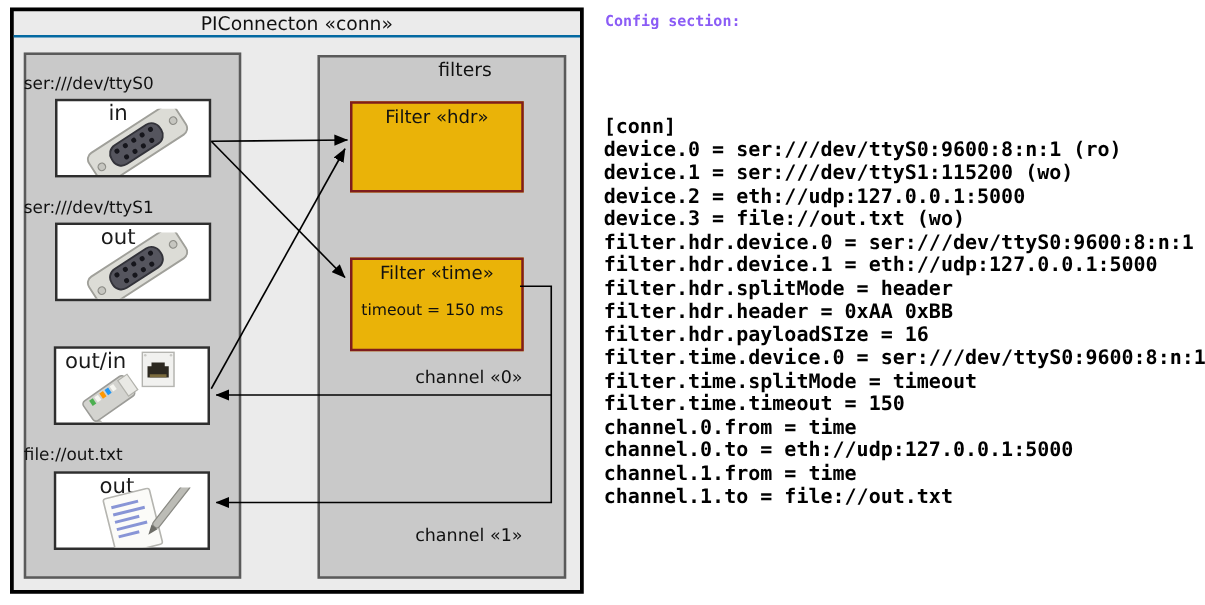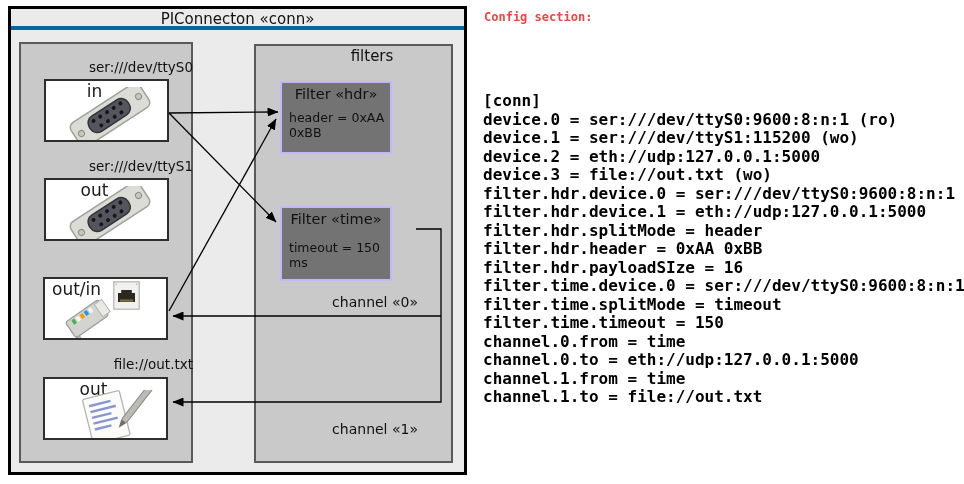--- a/index.html
+++ b/index.html
@@ -4,56 +4,56 @@
 <style>
   * { margin:0; padding:0; box-sizing:border-box; }
   html,body { background:#fff; }
   body { font-family:"DejaVu Sans", sans-serif; color:#111; }
   .stage { position:relative; width:964px; height:484px; background:#fff; overflow:hidden; }
   .abs { position:absolute; }
 
   
   .outer-box { left:8px; top:6px; width:459px; height:469px; background:#ebebeb; border:3px solid #000; }
   .diagram-title { left:11px; top:9px; width:453px; height:21px; line-height:20px;
-                   text-align:center; font-size:15px; border-bottom:4px solid #0369a1; }
+                   text-align:center; font-size:15px; border-bottom:2px solid #0369a1; }
 
   
   .group-box { background:#c9c9c9; border:2px solid #5a5a5a; }
   .devices-box { left:19px; top:42px; width:174px; height:421px; }
   .filters-box { left:254px; top:44px; width:199px; height:419px; }
   .filters-title { left:254px; top:47px; width:224px; text-align:center; font-size:15px;padding-left:12px; }
 
   
-  .device-label { left:19px; width:174px; text-align:right; font-size:13.5px; }
+  .device-label { left:19px; width:174px; text-align:left; font-size:13.5px; }
   .dl0 { top:59px; } .dl1 { top:158px; } .dl2 { top:257px; } .dl3 { top:356px; }
   .device-box { left:44px; width:125px; height:63px; background:#fff; border:2px solid #2e2e2e; overflow:hidden; }
   .db0 { top:79px; } .db1 { top:178px; } .db2 { left:43px; top:277px;text-align:right; } .db3 { left:43px; top:377px; }
   .dir { position:absolute; font-size:17px; line-height:19px; color:#1a1a1a; }
   .dir-center { left:0; right:24px; top:1px; text-align:center; }
   .dir-left { left:7px; top:1px; }
   .dev-icon { position:absolute; }
 
   
-  .filter-box { left:280px; width:112px; background:#737373; border:2px solid #c4b5fd; }
+  .filter-box { left:280px; width:139px; background:#eab308; border:2px solid #7f1d1d; }
   .fb-hdr { top:81px; height:73px; }
   .fb-time { top:206px; height:75px; }
   .filter-title { text-align:center; font-size:14.5px; margin-top:3px; }
   .filter-props { margin-top:8px; }
   .fb-time .filter-props { margin-top:13px; }
   .filter-prop { font-size:12.5px; line-height:15px; margin-left:7px; }
 
   
   .channel-label { left:300px; width:118px; text-align:right; font-size:14px; }
   .cl0 { top:294px; } .cl1 { top:381px;margin-top:40px; }
 
   .wires { left:0; top:0; pointer-events:none; }
 
   
   .config-heading { left:484px; top:10px; font-family:"DejaVu Sans Mono", monospace;
-                    font-weight:bold; font-size:12px; color:#ef4444; }
+                    font-weight:bold; font-size:12px; color:#8b5cf6; }
   .config-lines { left:483px; top:44px; font-family:"DejaVu Sans Mono", monospace;
                   font-weight:bold; font-size:16px; line-height:18.5px; white-space:pre; color:#000;margin-top:48px; }
 </style>
 </head>
 <body>
 
 <div class="stage">
 
   <div class="abs outer-box"></div>
   <div class="abs diagram-title">PIConnecton «conn»</div>
@@ -147,21 +147,20 @@
       <g transform="rotate(38 52 22)">
         <rect x="49" y="-10" width="6" height="44" rx="2.5" fill="#bcbcb6" stroke="#8a8a84"></rect>
         <path d="M49 34 l3 8 l3 -8 z" fill="#6e6e68"></path>
       </g>
     </svg>
   </div>
 
   <div class="abs filter-box fb-hdr">
     <div class="filter-title">Filter «hdr»</div>
     <div class="filter-props">
-      <div class="filter-prop">header = 0xAA 0xBB</div>
     </div>
   </div>
   <div class="abs filter-box fb-time">
     <div class="filter-title">Filter «time»</div>
     <div class="filter-props">
       <div class="filter-prop">timeout = 150 ms</div>
     </div>
   </div>
 
   <div class="abs channel-label cl0">channel «0»</div>

